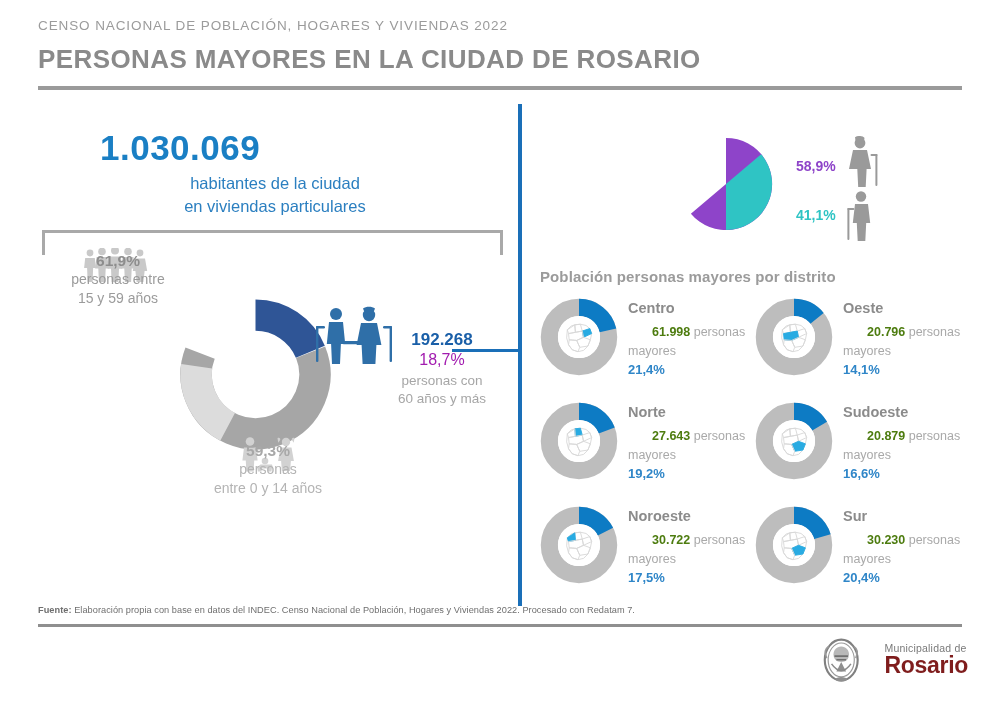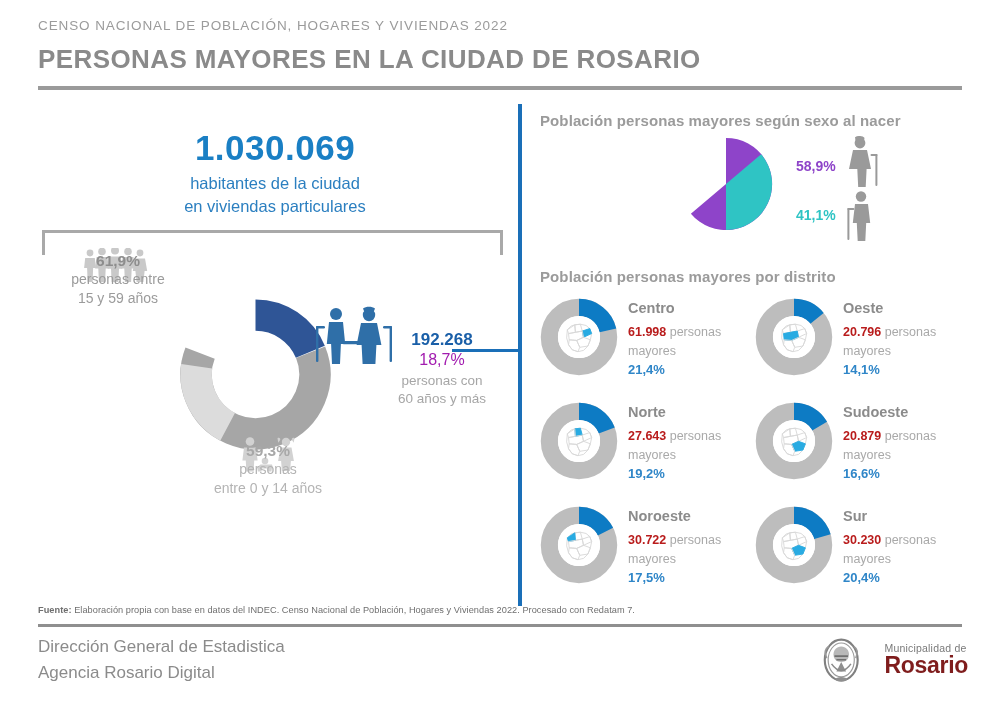--- a/index.html
+++ b/index.html
@@ -23,21 +23,21 @@
   .rule-top{
     position:absolute;left:38px;top:86px;width:924px;height:4px;background:#9a9a9a;
   }
 
   
   .v-divider{position:absolute;left:518px;top:104px;width:4px;height:502px;background:#1a6fb8;}
   .h-connector{position:absolute;left:452px;top:349px;width:68px;height:3px;background:#1a6fb8;}
 
   
   .big-number{
-    position:absolute;left:100px;top:128px;width:350px;text-align:center;
+    position:absolute;left:100px;top:128px;width:350px;text-align:left;
     font-size:35px;font-weight:bold;color:#1a7fc4;letter-spacing:.5px;
   }
   .big-sub{
     position:absolute;left:100px;top:172px;width:350px;text-align:center;
     font-size:16.5px;color:#2b7fc0;line-height:1.42;
   }
 
   .bracket{
     position:absolute;left:42px;top:230px;width:455px;height:22px;
     border-top:3px solid #a9a9a9;
@@ -80,21 +80,21 @@
   .ic-elderm{position:absolute;left:846px;top:190px;width:34px;height:52px;}
 
   
   .dist-grid{position:absolute;left:540px;top:296px;width:430px;}
   .dist-row{display:flex;height:104px;}
   .dist-card{width:215px;display:flex;align-items:flex-start;}
   .dist-donut{width:78px;height:78px;flex:0 0 78px;margin-top:2px;}
   .dist-text{margin-left:10px;padding-top:4px;}
   .dist-name{font-size:14.5px;font-weight:bold;color:#8b8b8b;margin-bottom:7px;}
   .dist-line{font-size:12.5px;color:#a9a9a9;line-height:1.5;}
-  .dist-line .v{color:#b91c1c;font-weight:bold;}
+  .dist-line .v{color:#4d7c0f;font-weight:bold;margin-left:24px;}
   .dist-pct{font-size:13px;color:#2f86c8;font-weight:bold;margin-top:1px;}
 
   
   .source{
     position:absolute;left:38px;top:605px;font-size:9.2px;color:#6f6f6f;letter-spacing:.05px;
   }
   .source b{font-weight:bold;}
   .rule-bot{position:absolute;left:38px;top:624px;width:924px;height:3px;background:#8f8f8f;}
   .org{position:absolute;left:38px;top:634px;font-size:17px;color:#8b8b8b;line-height:1.5;}
   .logo{position:absolute;left:818px;top:632px;width:150px;height:54px;display:flex;align-items:center;}
@@ -191,21 +191,20 @@
 
   <div class="seg seg-elder">
     <div class="num">192.268</div>
     <div class="pct2">18,7%</div>
     <div class="lbl">
       <span>personas con</span><br>
       <span>60 años y más</span>
     </div>
   </div>
 
-  <div class="panel-title pt-sexo">Población personas mayores según sexo al nacer</div>
 
   <svg class="pie-wrap" viewBox="0 0 100 100">
     <g transform="translate(50,50)">
 
       <path d="M0 0 L0 -48 A48 48 0 1 1 -36.6 31.0 Z" fill="#8e44c9"></path>
       <path d="M0 0 L-36.6 31.0 A48 48 0 0 1 0 -48 Z" fill="#2fc4c4" transform="rotate(180)"></path>
     </g>
   </svg>
 
   <div class="legend lg-f">58,9%</div>
@@ -410,24 +409,20 @@
         </div>
       </div>
     </div>
 
   </div>
 
   <div class="source">
     <b>Fuente:</b><span> Elaboración propia con base en datos del INDEC. Censo Nacional de Población, Hogares y Viviendas 2022. Procesado con Redatam 7.</span>
   </div>
   <div class="rule-bot"></div>
-  <div class="org">
-    <div>Dirección General de Estadistica</div>
-    <div>Agencia Rosario Digital</div>
-  </div>
 
   <div class="logo">
     <svg width="48" height="50" viewBox="0 0 48 50">
       <ellipse cx="24" cy="26" rx="17" ry="21" fill="#ffffff" stroke="#808080" stroke-width="2.2"></ellipse>
       <ellipse cx="24" cy="26" rx="13.5" ry="17.5" fill="none" stroke="#9a9a9a" stroke-width="1.2"></ellipse>
       <path d="M24 12 c-5 0 -8 4 -8 8 c0 5 3 8 8 8 c5 0 8-3 8-8 c0-4 -3-8 -8-8z" fill="#b8b8b8"></path>
       <path d="M17 21 h14 v2 h-14z M19 25 h10 v1.6 h-10z" fill="#707070"></path>
       <path d="M24 28 l5 10 h-10z" fill="#8f8f8f"></path>
       <path d="M14 30 q10 14 20 0" fill="none" stroke="#8a8a8a" stroke-width="1.6"></path>
       <path d="M9 24 q-4 -8 2 -12 M39 24 q4 -8 -2 -12" fill="none" stroke="#9a9a9a" stroke-width="1.6"></path>

